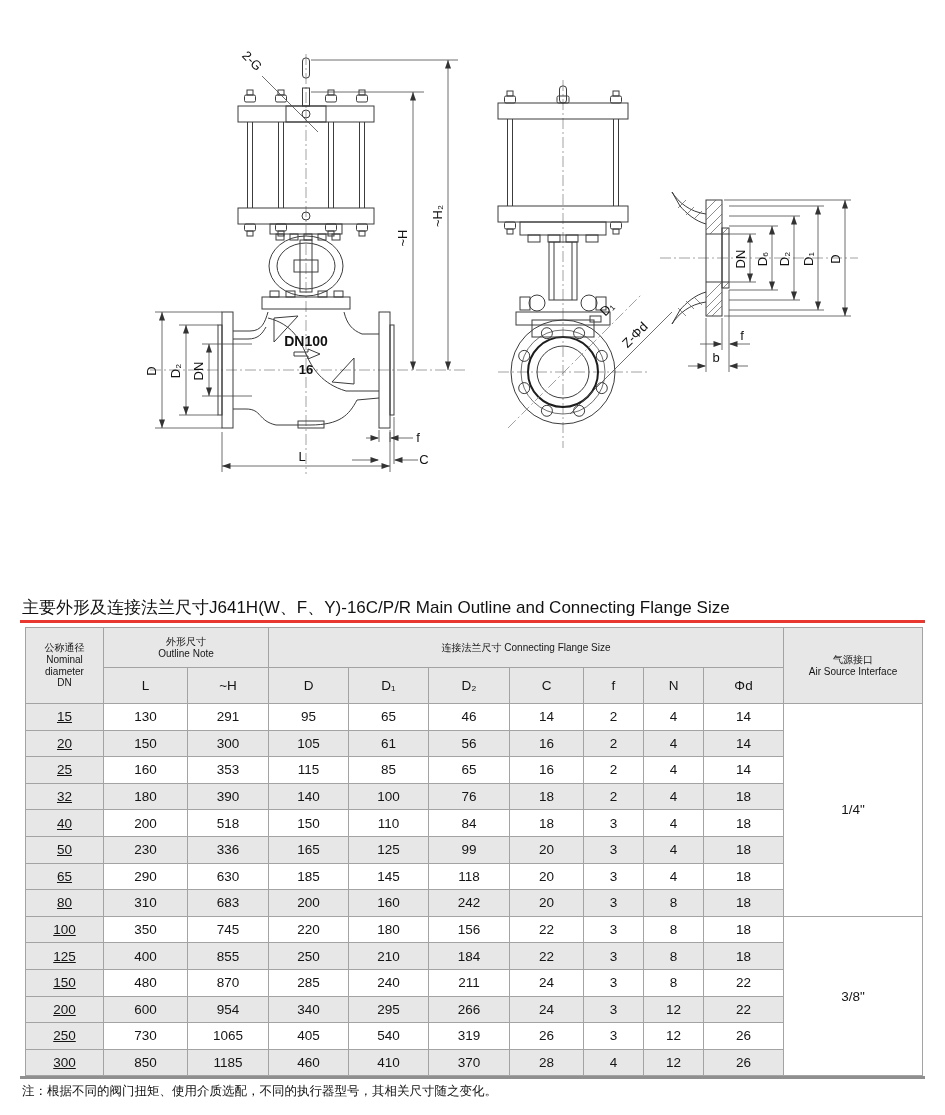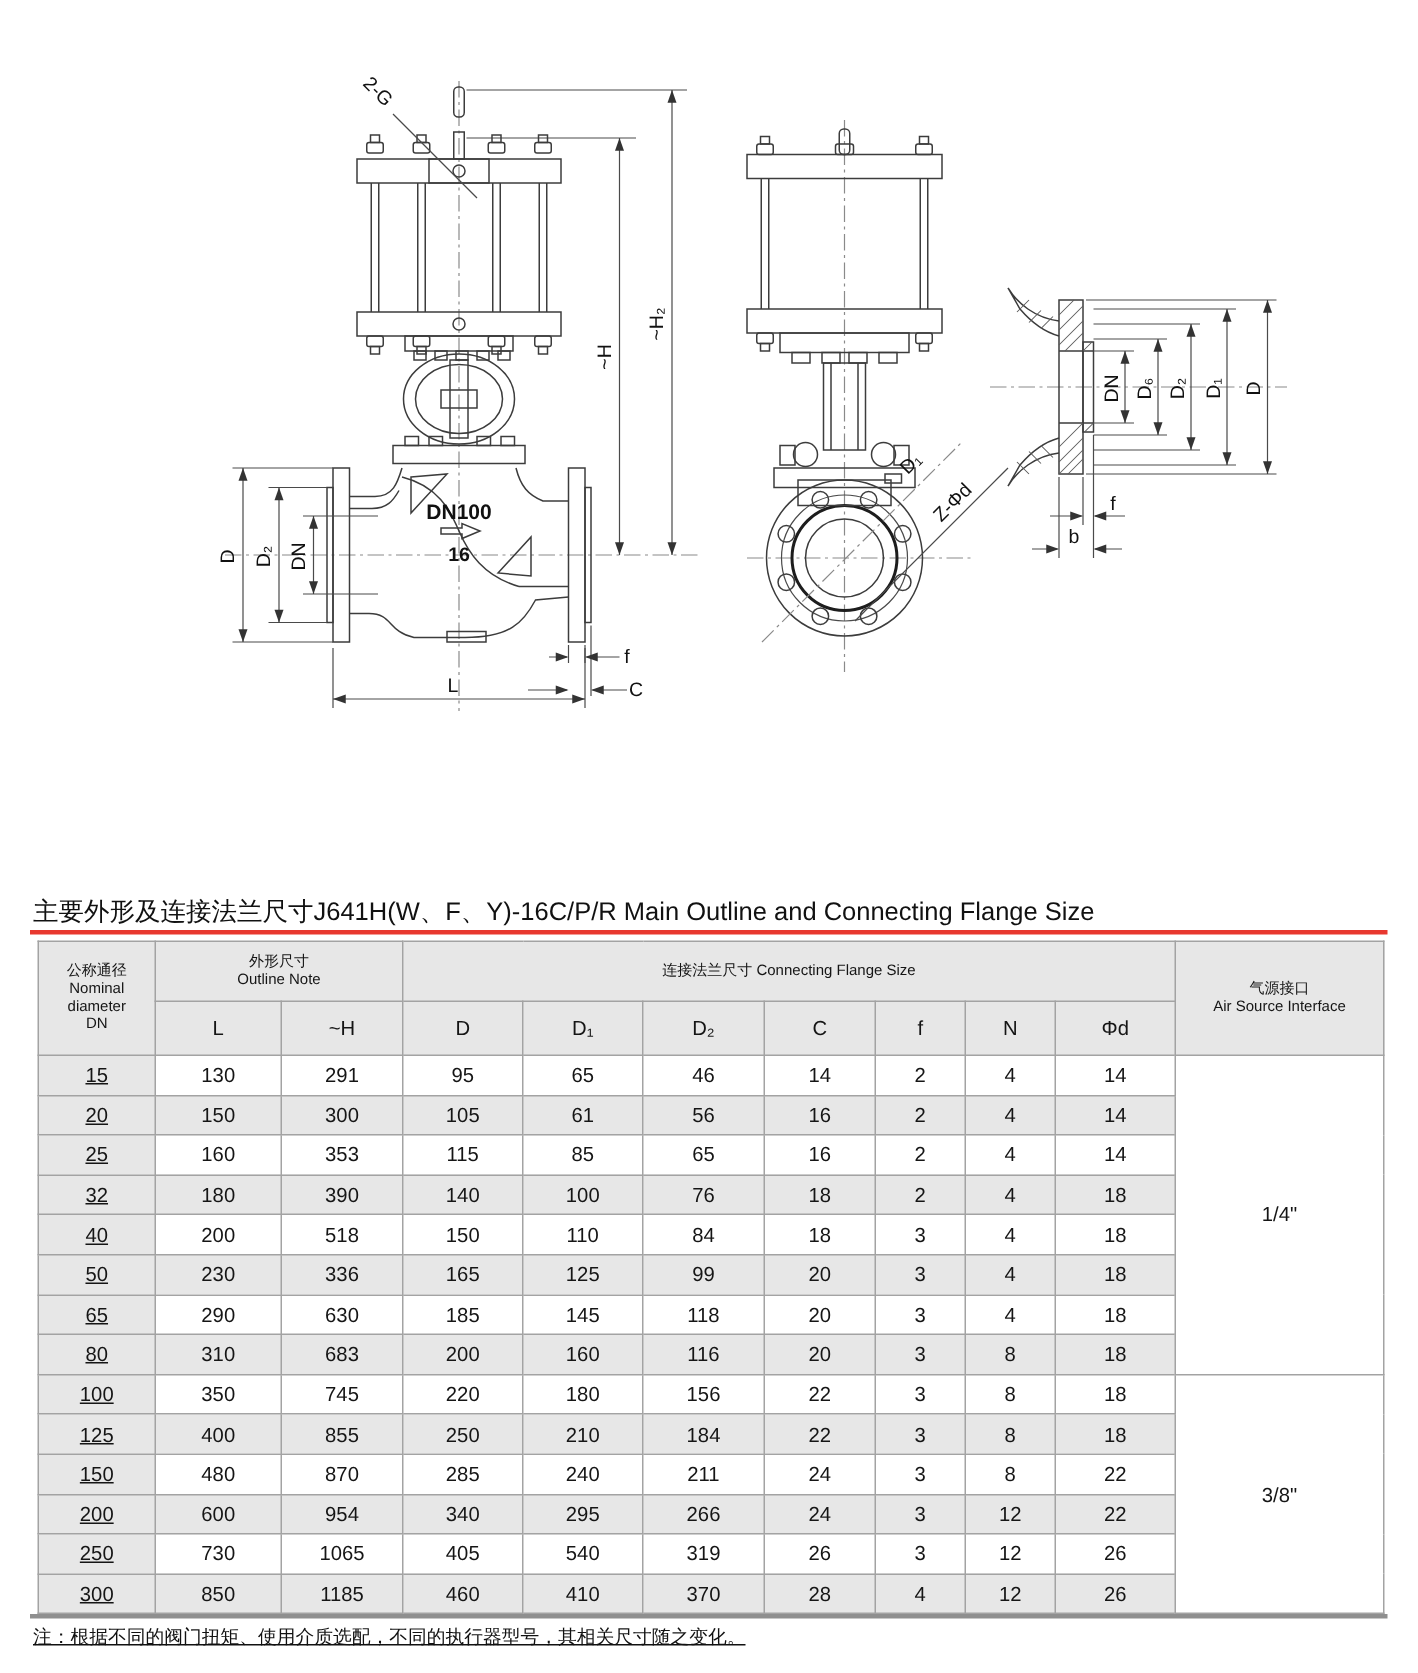--- a/index.html
+++ b/index.html
@@ -34,21 +34,21 @@
   }
   table.spec thead th { background:#e7e7e7; font-size:10px; line-height:1.18; }
   table.spec thead tr.grp th { height:39px; }
   table.spec thead tr.sub th { height:35px; font-size:13.5px; }
   table.spec tbody td { font-size:13.5px; height:25.6px; background:#fff; }
   table.spec tbody tr.alt td { background:#e7e7e7; }
   table.spec tbody td.dn-col { background:#e7e7e7;text-decoration:underline; }
   table.spec tbody td.air-col { background:#fff; font-size:13.5px; }
 
   .thick-line { position:absolute; left:20px; top:1076px; width:905px; height:3px; background:#8f8f8f; }
-  .notes { position:absolute; left:22px; top:1083px; width:905px; font-size:12.5px; line-height:1.32;text-decoration:underline; }
+  .notes { position:absolute; left:22px; top:1083px; width:905px; font-size:12.5px; line-height:1.32; }
   .notes div { white-space:nowrap; }
 </style>
 </head>
 <body>
 
 <div class="sheet">
 
   <svg class="drawing" width="945" height="575" viewBox="0 0 945 575">
     <defs>
       <polygon id="ah" points="0,0 -3,8.5 3,8.5" fill="#333"></polygon>
@@ -392,21 +392,21 @@
           <td>3</td>
           <td>4</td>
           <td>18</td>
         </tr>
         <tr class="alt">
           <td class="dn-col">80</td>
           <td>310</td>
           <td>683</td>
           <td>200</td>
           <td>160</td>
-          <td>116</td>
+          <td>242</td>
           <td>20</td>
           <td>3</td>
           <td>8</td>
           <td>18</td>
         </tr>
         <tr>
           <td class="dn-col">100</td>
           <td>350</td>
           <td>745</td>
           <td>220</td>

